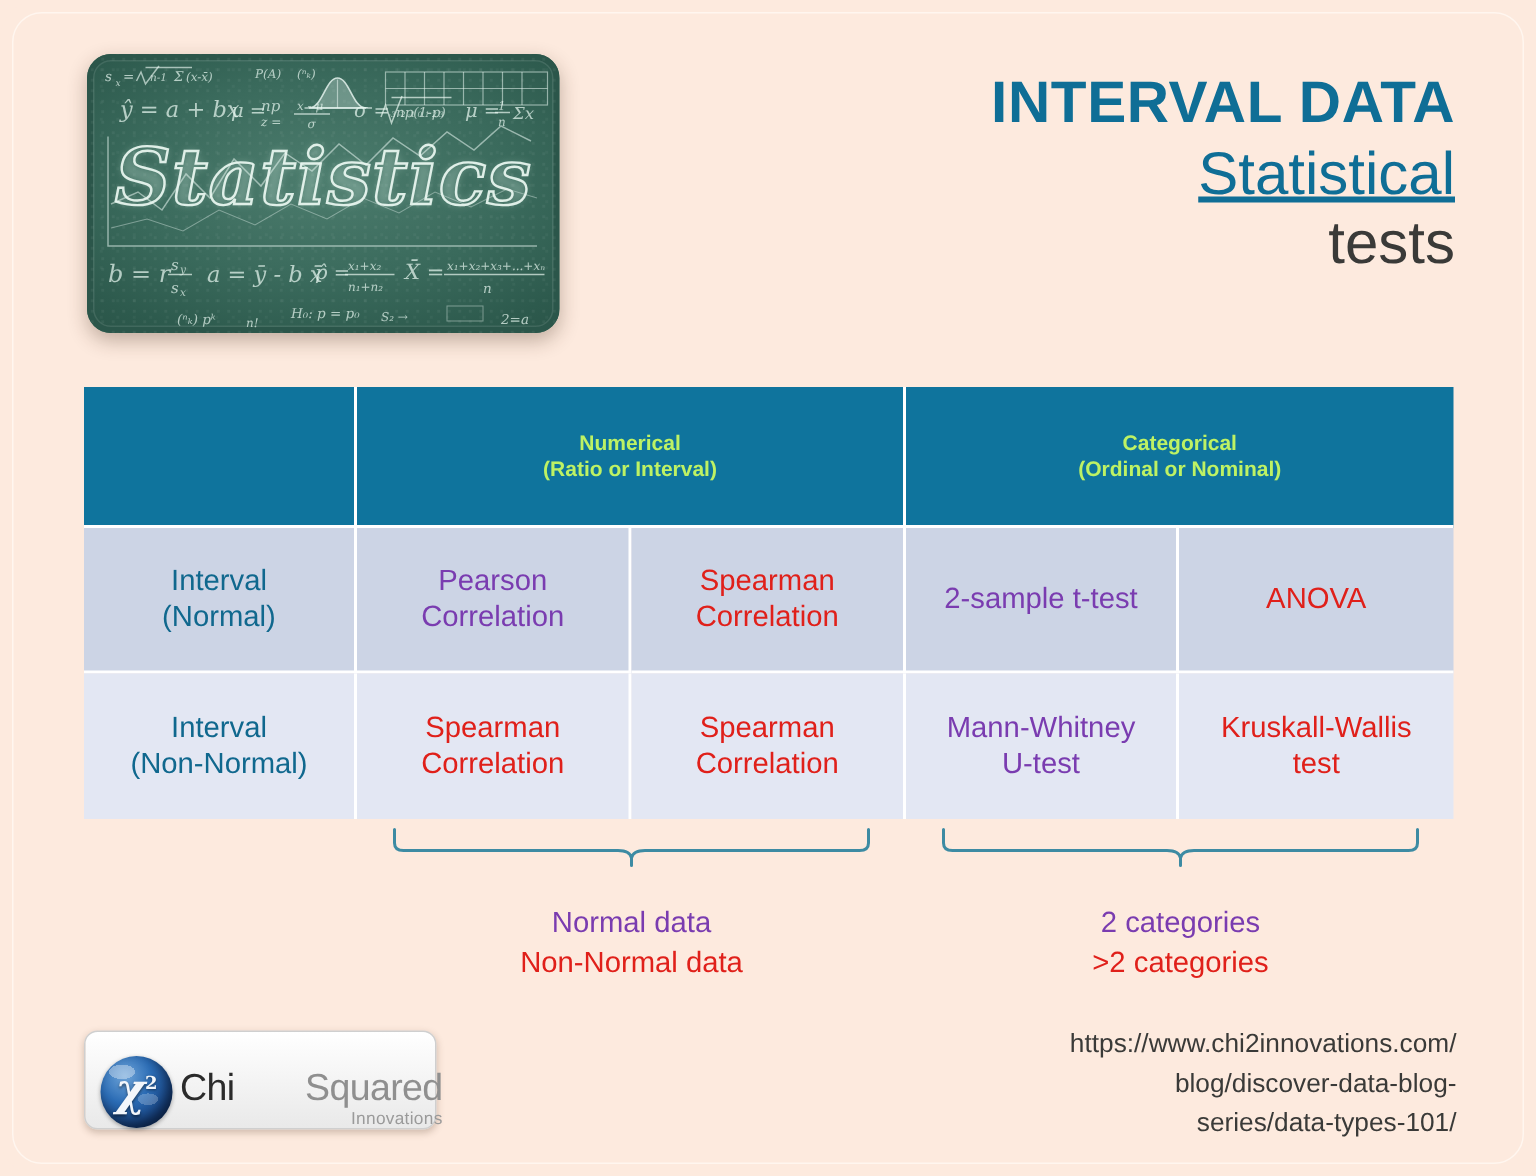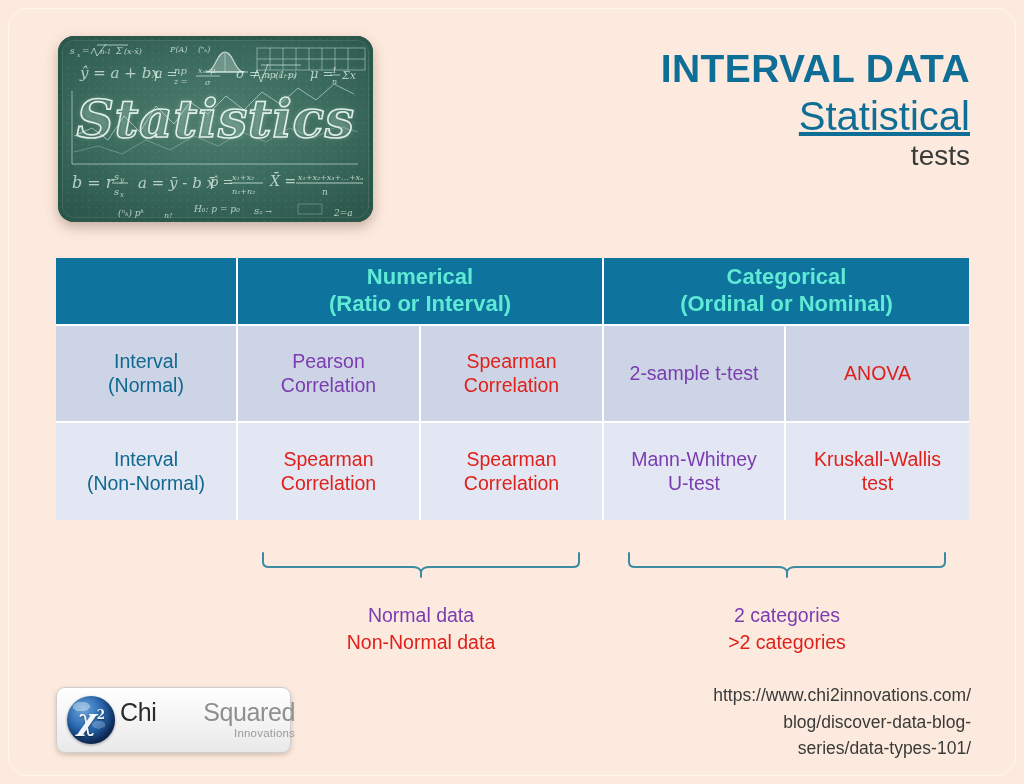--- a/index.html
+++ b/index.html
@@ -100,21 +100,21 @@
   }
   #title-sub1 {
     font-size: 40px;
     font-weight: 400;
     color: #0f6e96;
     line-height: 1.18;
     margin-top: 4px;
     text-decoration: underline;
   }
   #title-sub2 {
-    font-size: 28px;
+    font-size: 40px;
     font-weight: 400;
     color: #3a3a38;
     line-height: 1.18;
     margin-top: -2px;
   }
 
   
   #matrix {
     position: absolute;
     left: 56px;
@@ -129,24 +129,24 @@
     border-bottom: 2px solid #ffffff;
     text-align: center;
     vertical-align: middle;
     line-height: 1.22;
   }
   #matrix tr td:last-child { border-right: none; }
   #matrix tr:last-child td { border-bottom: none; }
 
   .hdr-cell {
     background: #0f749d;
-    color: #5eead4;
+    color: #bef264;
     font-weight: 700;
-    font-size: 22px;
-    height: 68px;
+    font-size: 14px;
+    height: 94px;
     border-right-color: #ffffff !important;
   }
   .hdr-blank { background: #0f749d; }
 
   .row1 td { background: #ccd4e5; height: 97px; }
   .row2 td { background: #e3e7f3; height: 97px; }
 
   .rowlabel {
     color: #10688e;
     font-weight: 400;
@@ -193,21 +193,21 @@
     position: absolute;
     left: 56px;
     top: 687px;
     width: 235px;
     height: 66px;
     background: linear-gradient(#ffffff, #f3f3f3 55%, #e9e9e9);
     border: 1px solid #cfcfcf;
     border-radius: 9px;
     box-shadow: 0 2px 5px rgba(80,50,30,.25);
     display: flex;
-    align-items: center;
+    align-items: flex-end;
     padding-left: 10px;
   }
   #logo-mark {
     width: 48px; height: 48px;
     flex: 0 0 48px;
     border-radius: 50%;
     background: radial-gradient(circle at 34% 28%, #6ea4d8 0%, #2b6cb5 38%, #16407e 72%, #0b2550 100%);
     position: relative;
     box-shadow: inset -3px -4px 8px rgba(0,0,0,.45), 0 1px 3px rgba(0,0,0,.35);
     overflow: hidden;

